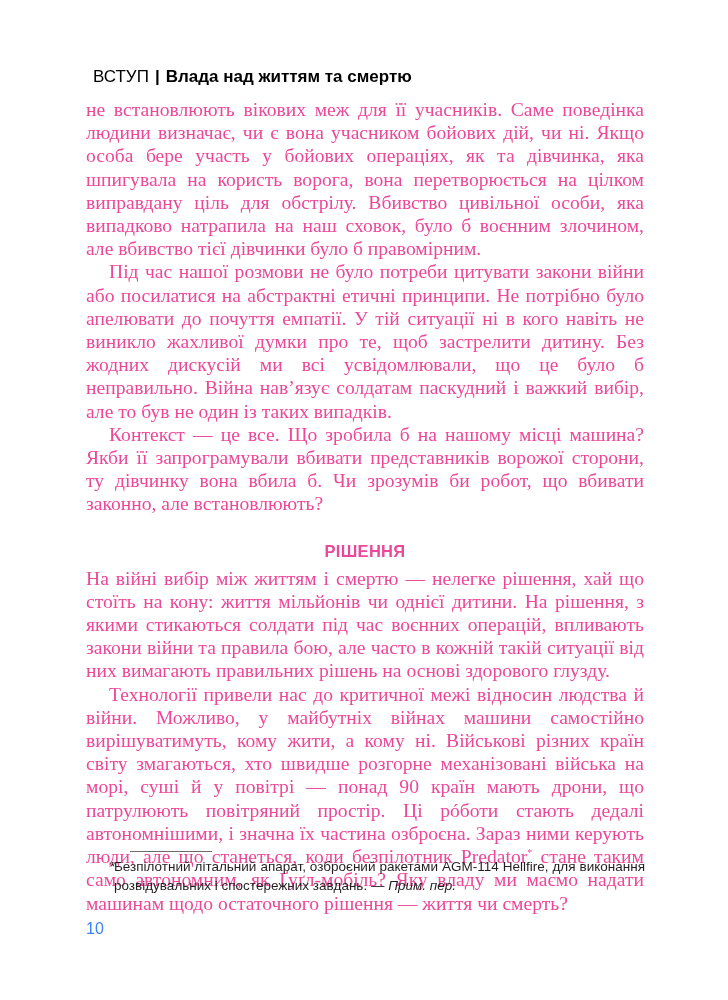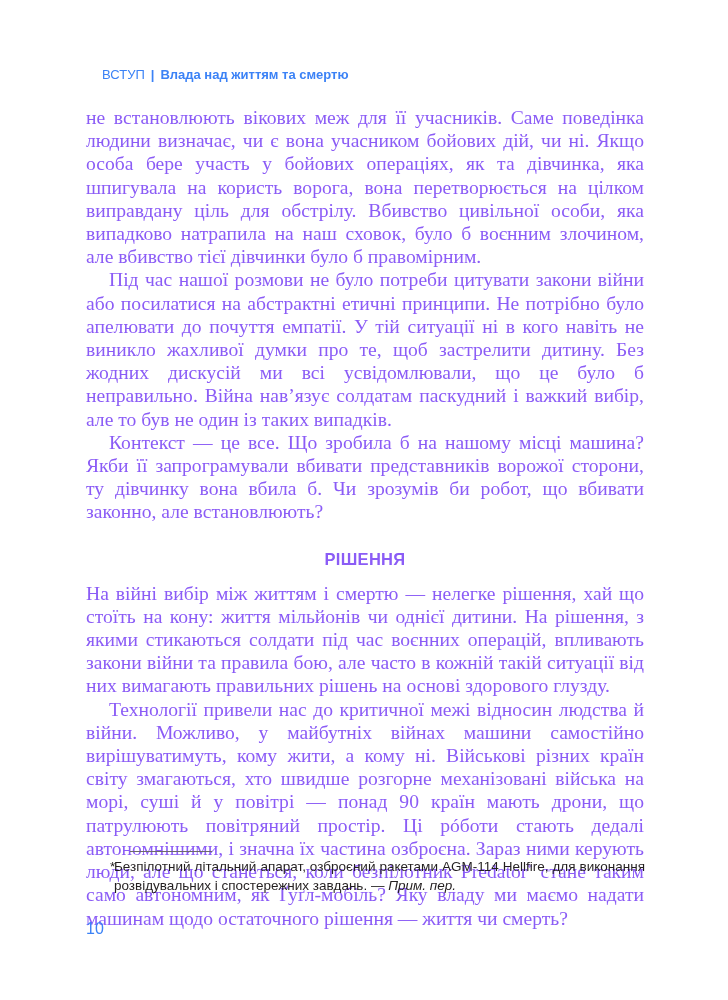--- a/index.html
+++ b/index.html
@@ -1,33 +1,33 @@
 <!DOCTYPE html>
 <html><head>
   <meta charset="utf-8">
   <style>
     html, body { margin: 0; padding: 0; background: #ffffff; }
     body { width: 728px; height: 1000px; position: relative; overflow: hidden; color: #231f20; }
     .running-head {
-      position: absolute; left: 102px; top: 67px;
-      font-family: "Liberation Sans", sans-serif; font-size: 13px; color: #3b82f6;
+      position: absolute; left: 93px; top: 67px;
+      font-family: "Liberation Sans", sans-serif; font-size: 17px; color: #000000;
       white-space: nowrap;
     }
     .running-head .sep { margin: 0 6px; font-weight: bold; }
     .running-head .chapter-title { font-weight: bold; }
     .body-text {
-      position: absolute; left: 86px; top: 106px; width: 558px;
+      position: absolute; left: 86px; top: 98px; width: 558px;
       font-family: "Liberation Serif", serif; font-size: 19.6px; line-height: 23.2px;
-      text-align: justify; color: #8b5cf6;
+      text-align: justify; color: #ec4899;
     }
     .body-text p { margin: 0; text-indent: 0; hyphens: manual; }
     .body-text p.indent { text-indent: 23px; }
     .section-heading {
       font-family: "Liberation Sans", sans-serif; font-weight: bold; font-size: 16.5px;
-      text-align: center; margin: 24px 0 12px 0; line-height: 22px; letter-spacing: 0.3px;
+      text-align: center; margin: 24px 0 5px 0; line-height: 22px; letter-spacing: 0.3px;
     }
     .footnote-rule {
       position: absolute; left: 130px; top: 851px; width: 82px; height: 0;
       border-top: 1px solid #6d6a6b;
     }
     .footnote {
       position: absolute; left: 110px; top: 857px; width: 535px;
       font-family: "Liberation Sans", sans-serif; font-size: 13.5px; line-height: 19px; color: #231f20;
     }
     .footnote .marker { position: absolute; left: 0; top: 0; }

